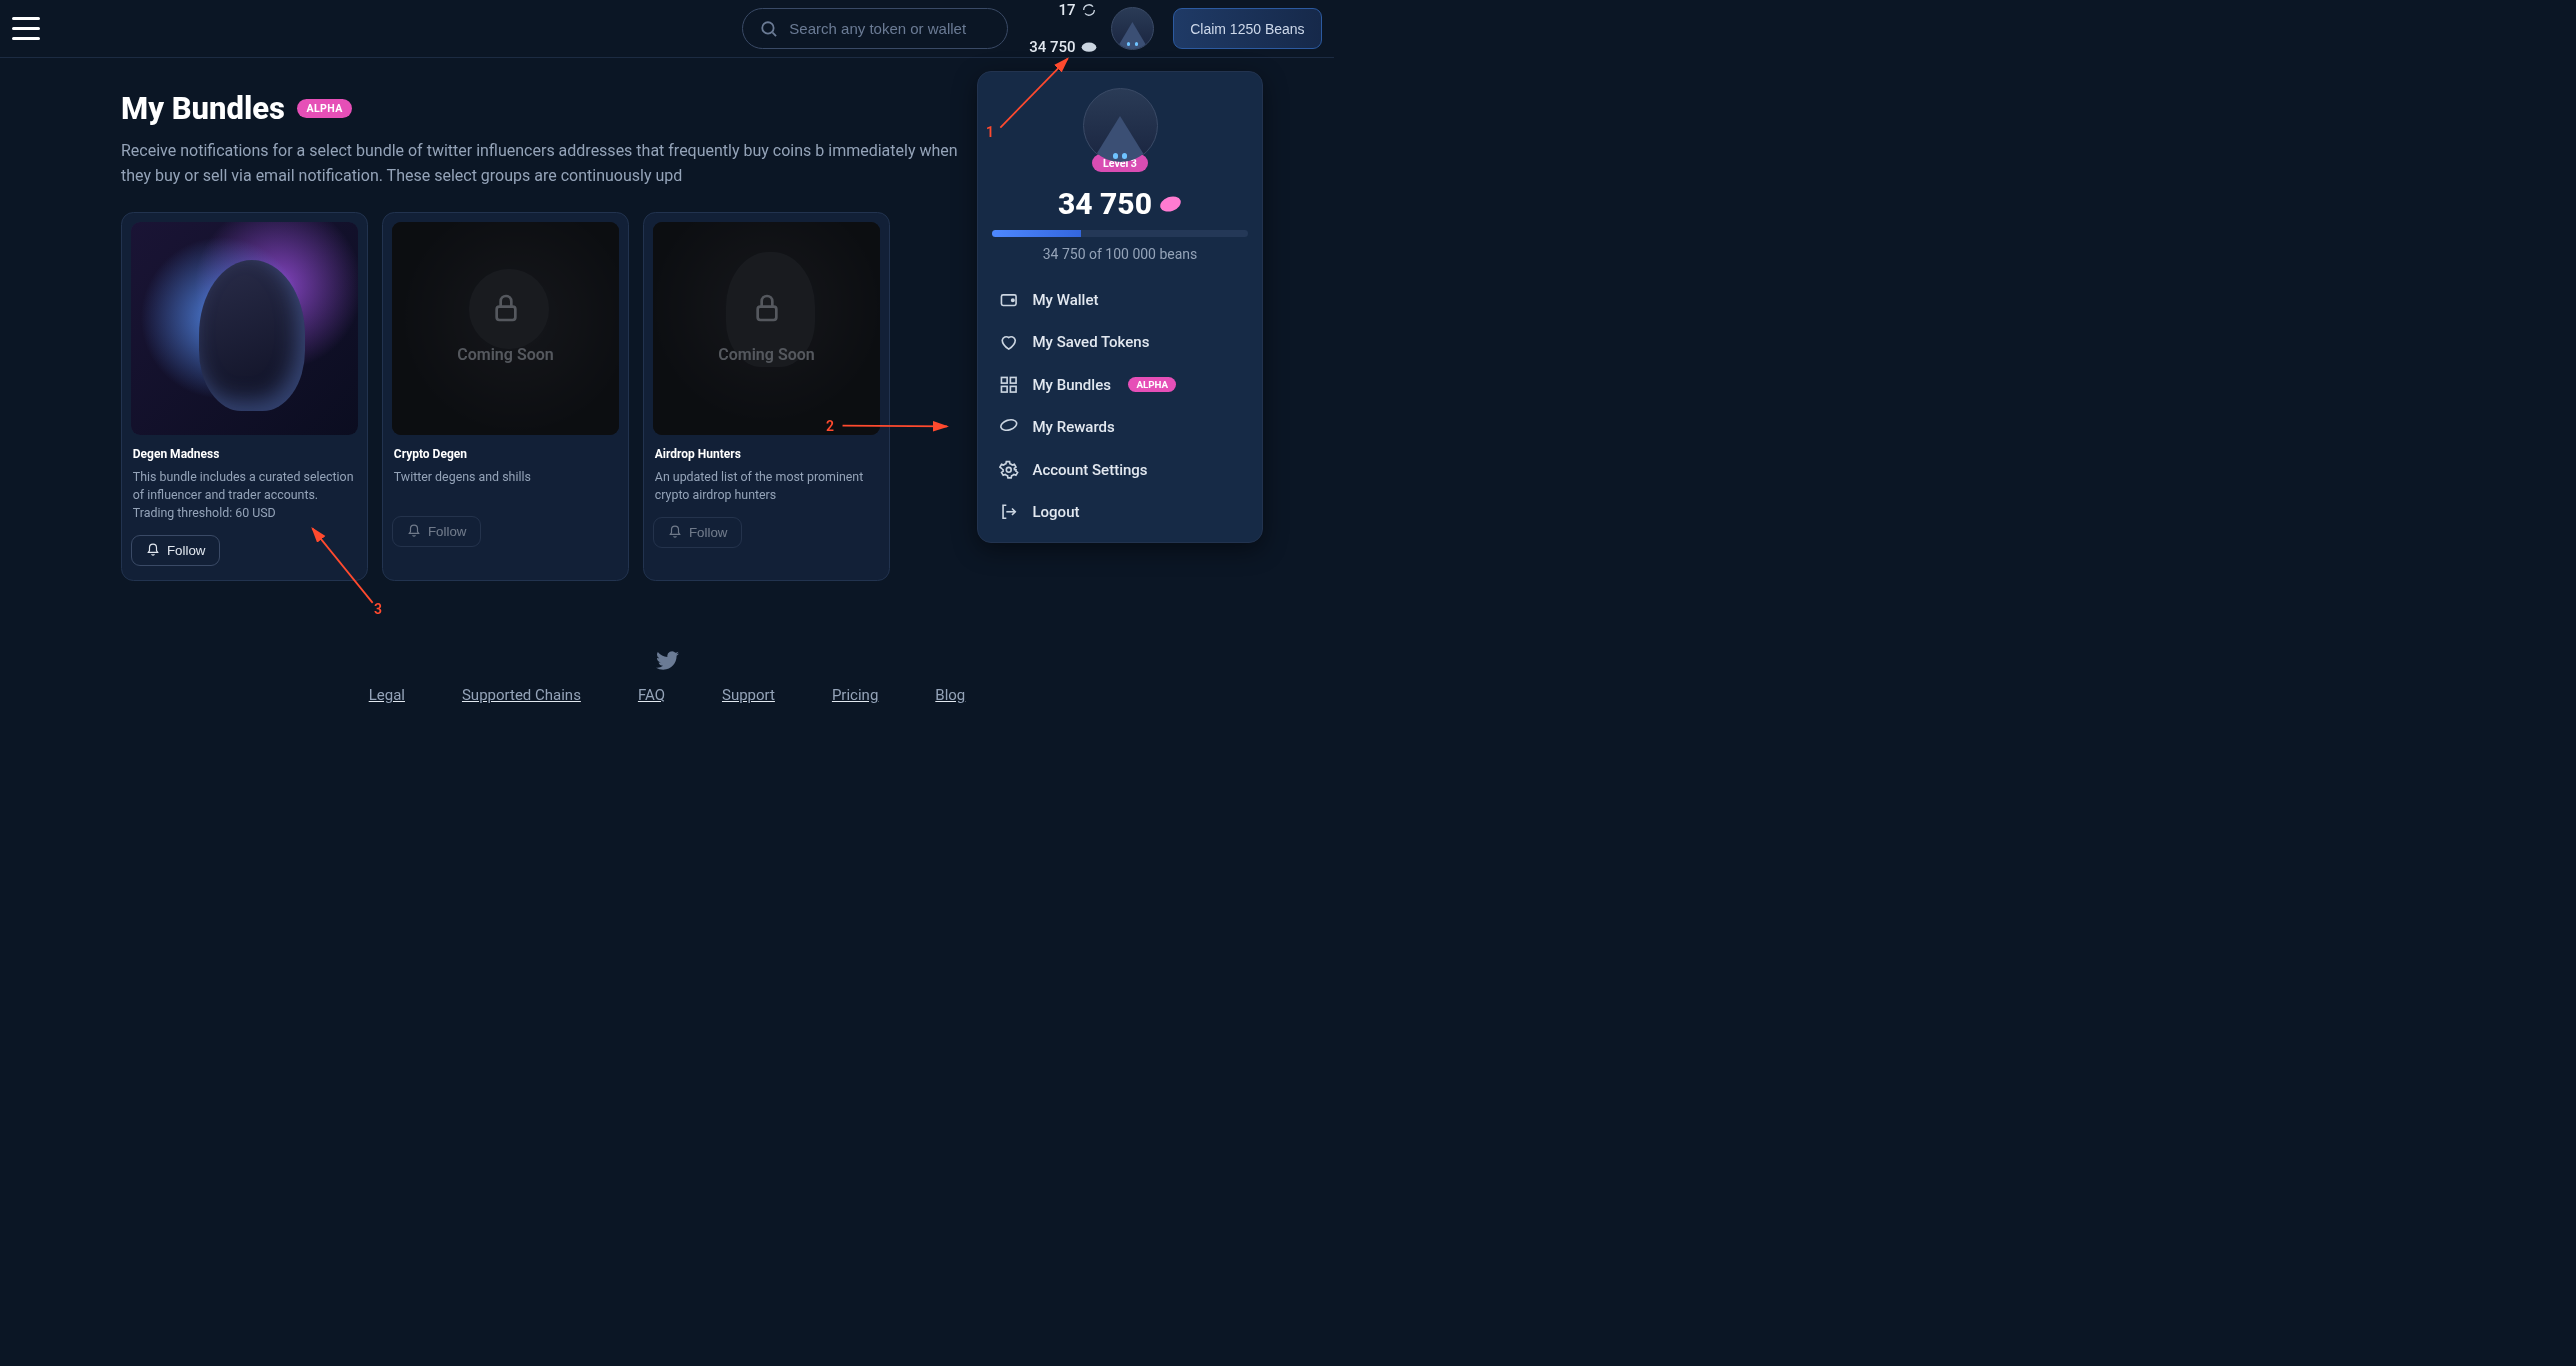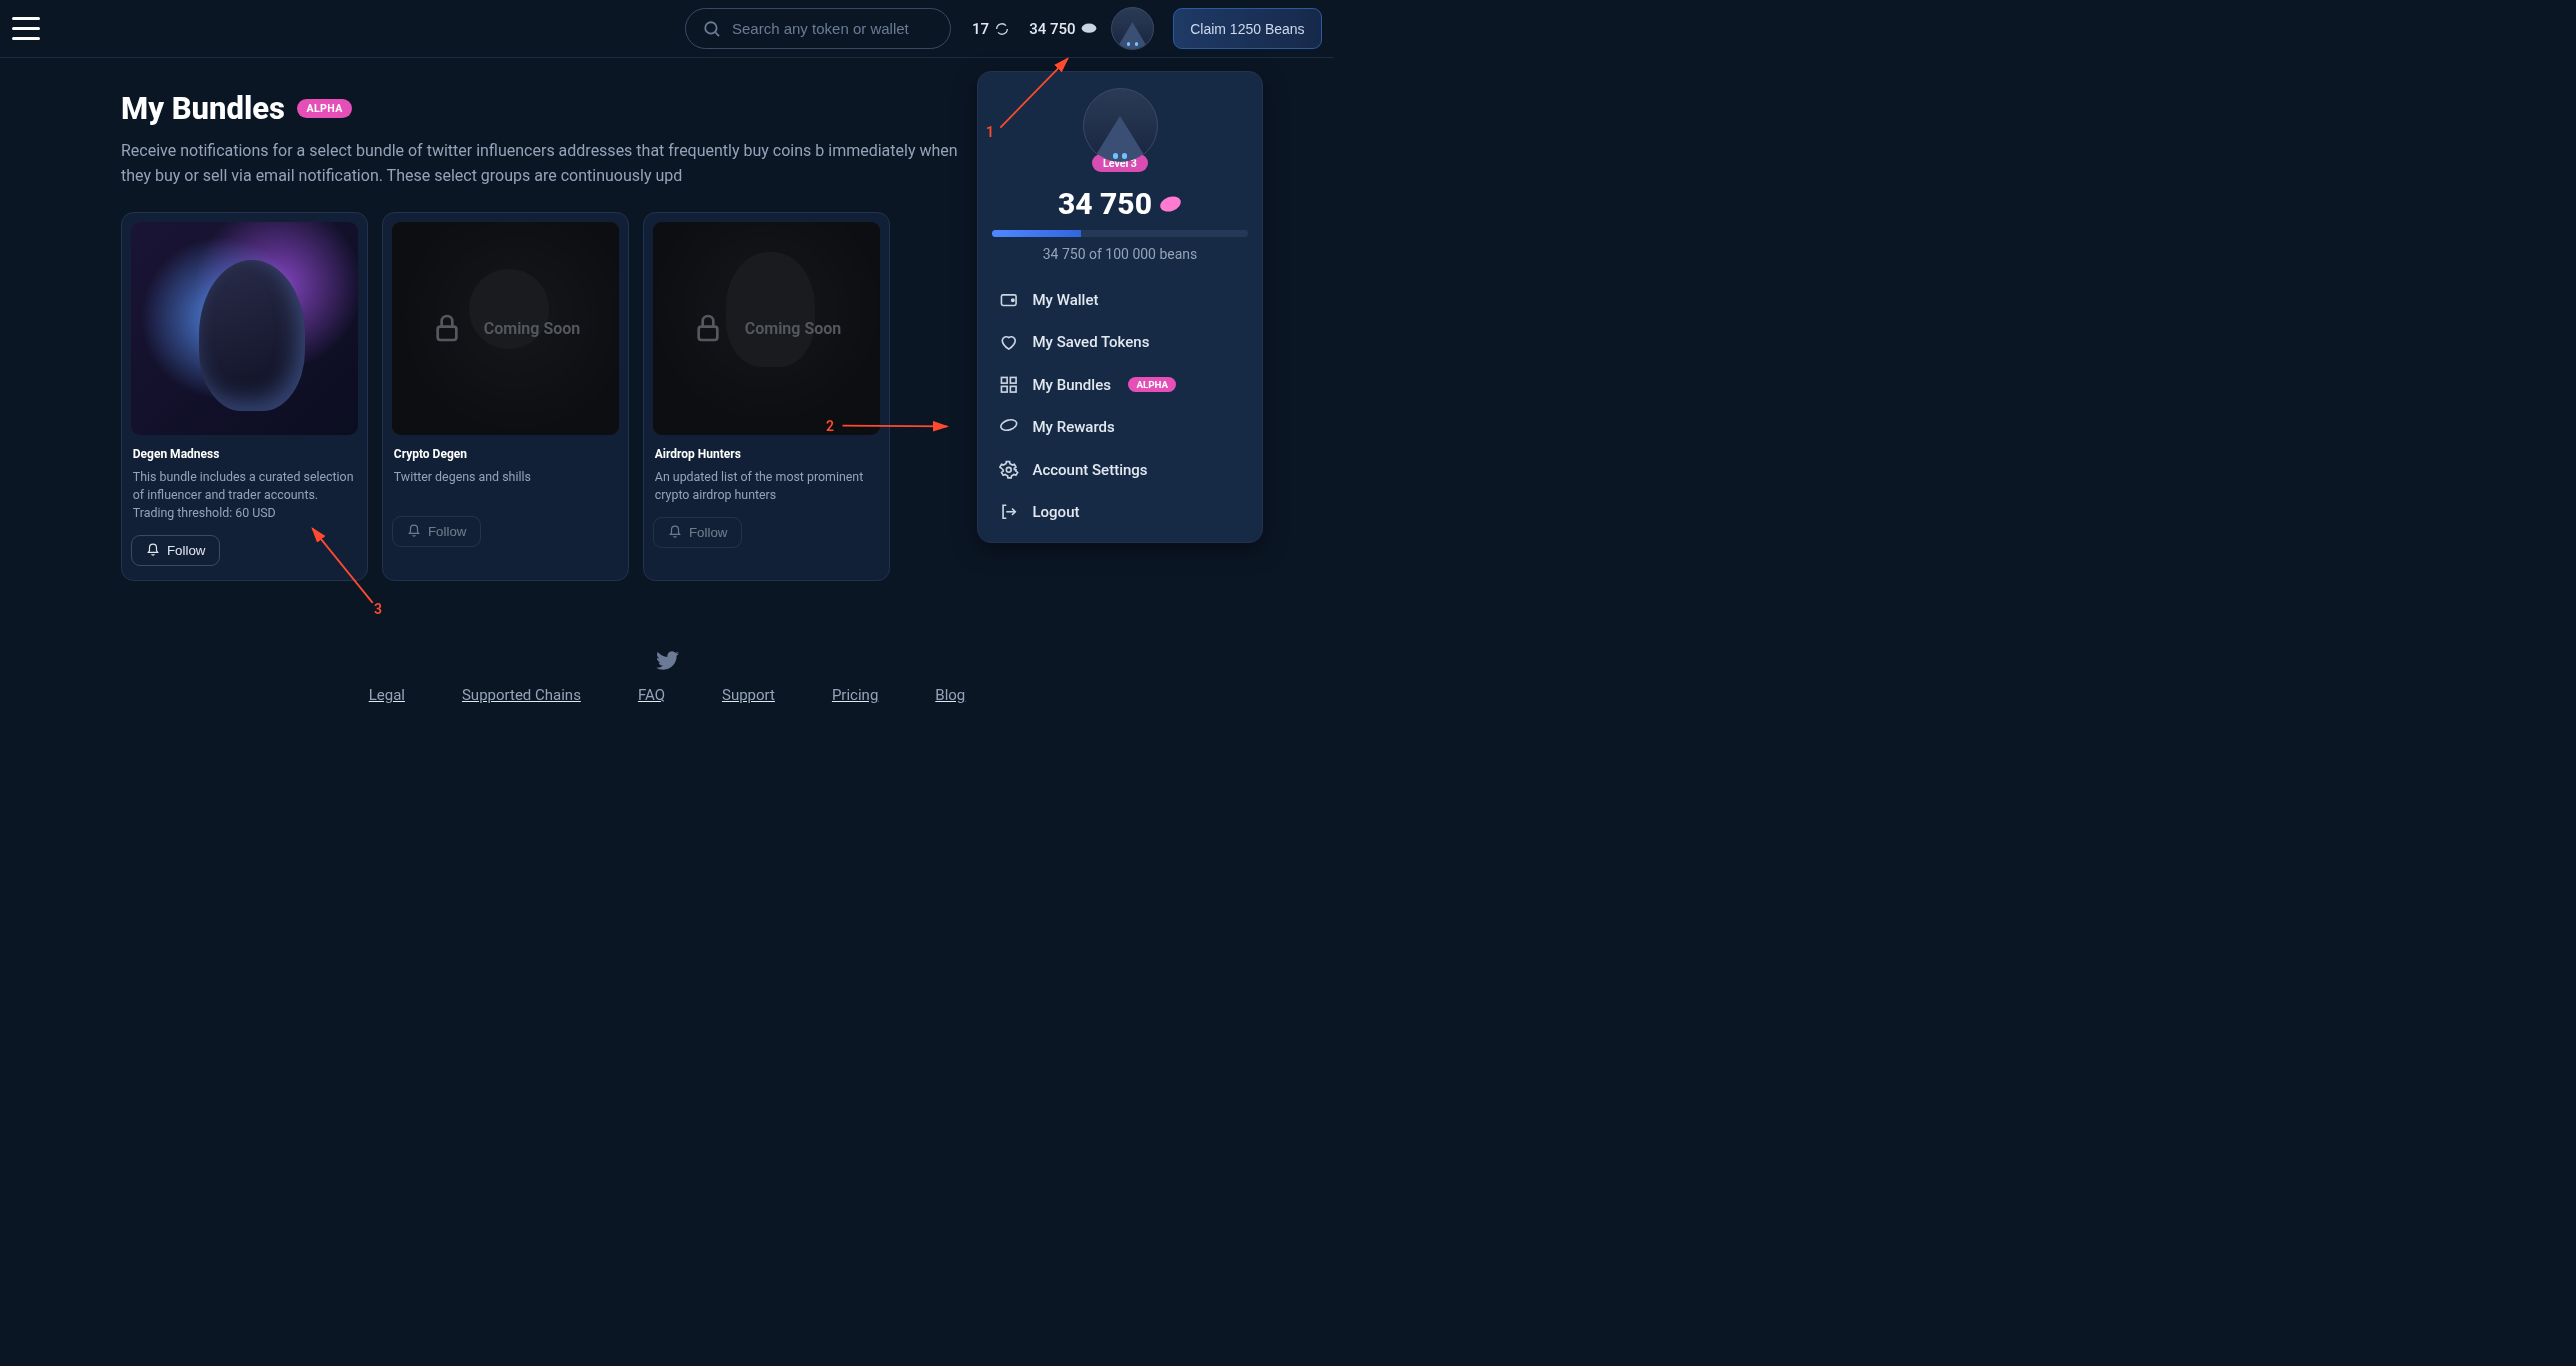--- a/index.html
+++ b/index.html
@@ -39,21 +39,21 @@
     width: 266px;
     padding: 0 16px;
     gap: 10.6px;
   }
   .search-box input {
     background: transparent; border: none; outline: none;
     color: #6b7b95; font-size: 15px; width: 100%;
   }
   .search-box input::placeholder { color: #6b7b95; }
 
-  .stats-col { display:flex; flex-direction:row; align-items:flex-end; gap:19px; margin-left:7px;text-align:right; }
+  .stats-col { display:flex; flex-direction:column; align-items:flex-end; gap:19px; margin-left:7px;text-align:right; }
   .stat-row { display:flex; align-items:center; gap:5.3px; color:#e2e8f0; font-size:15px; font-weight:500; }
 
   .avatar-circle {
     width: 43px; height: 43px; border-radius: 50%;
     border: 0.9px solid #3a4a66;
     background: linear-gradient(180deg,#2a3b56,#1a2540);
     display:flex; align-items:flex-end; justify-content:center;
     overflow:hidden;
   }
   .avatar-inner {
@@ -99,21 +99,21 @@
     border-radius:12.4px;
     padding:9px 9px 14px 9px;
     position:relative;
   }
   .card-img {
     width: 100%; height: 213px; border-radius:9px;
     background:#1a2b45; position:relative; overflow:hidden;
   }
   .card.locked .card-img { filter: grayscale(.6) brightness(.5); }
   .card-lock {
-    position:absolute; inset:0; display:flex; 
+    position:absolute; inset:0; display:flex; flex-direction:column;
     align-items:center; justify-content:center; gap:21px;
     background:rgba(10,18,32,.45);
   }
   .card-lock-label { color:#9fb2cf; font-size:16px; font-weight:600; }
   .card-title { color:#fff; font-size:12px; font-weight:700; margin:12.4px 1.8px 7px 1.8px; }
   .card-desc { color:#94a3b8; font-size:12.4px; line-height:1.45; margin:0 1.8px 12.4px 1.8px; min-height: 35px; }
   .follow-btn {
     display:inline-flex; align-items:center; gap:7px;
     border:0.9px solid #3a4a66; background:transparent;
     color:#e2e8f0; font-size:13.3px;

